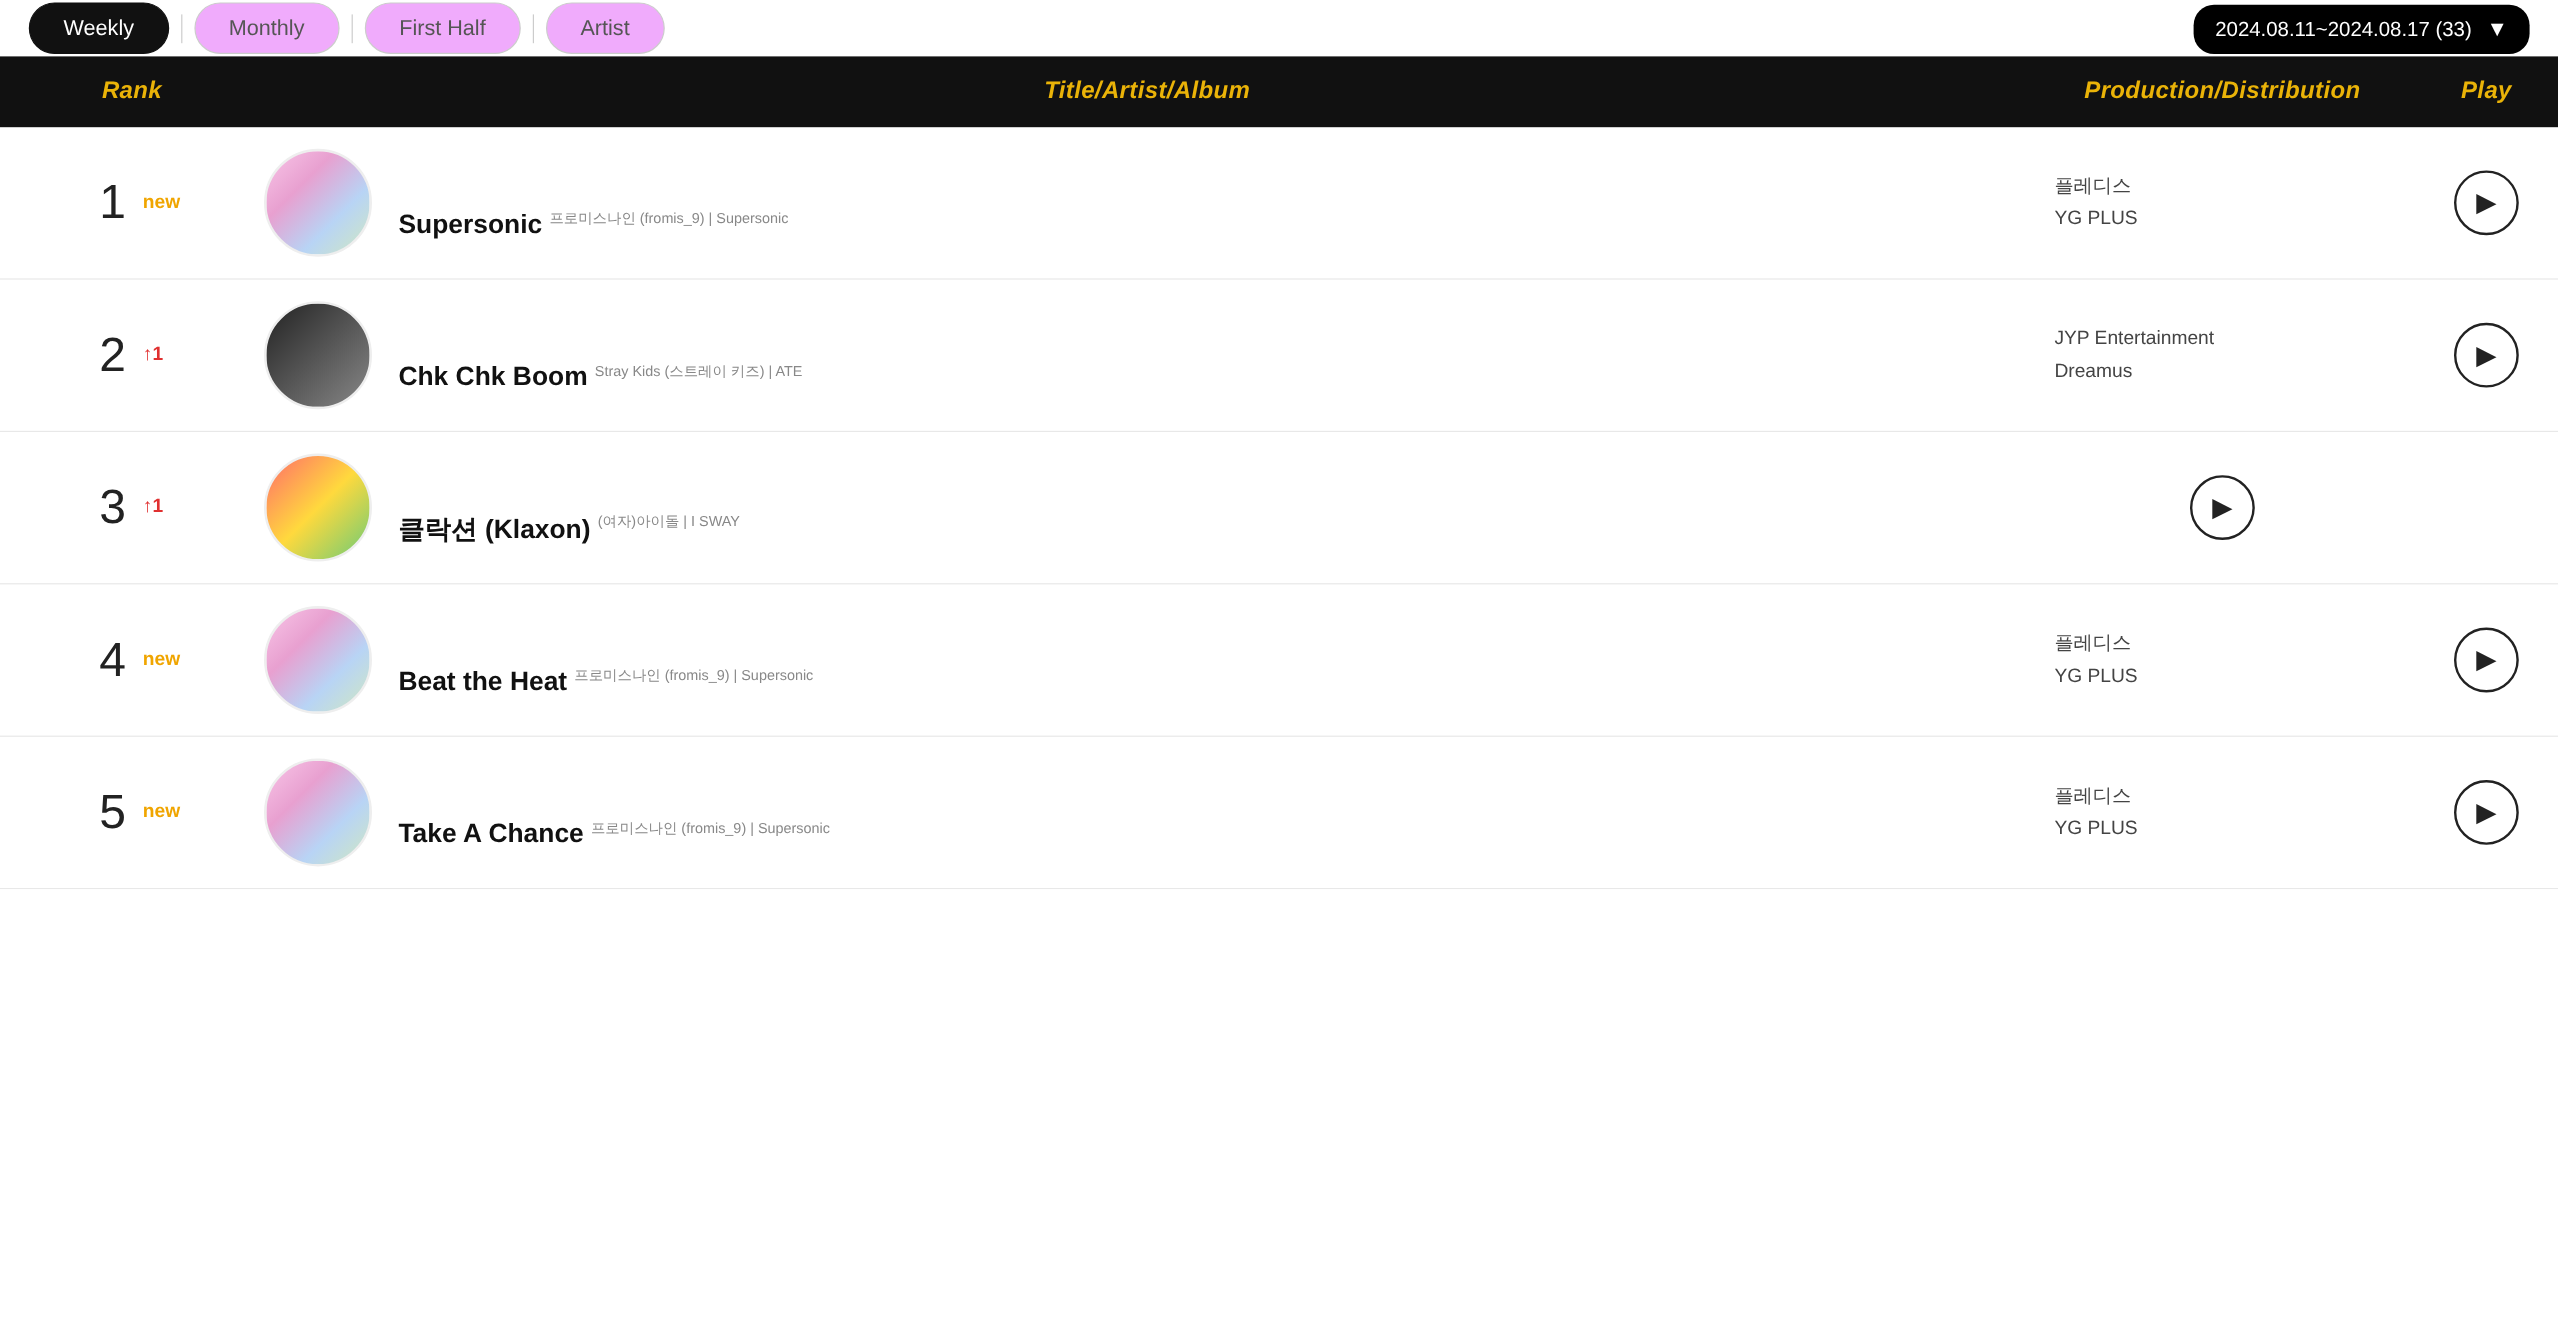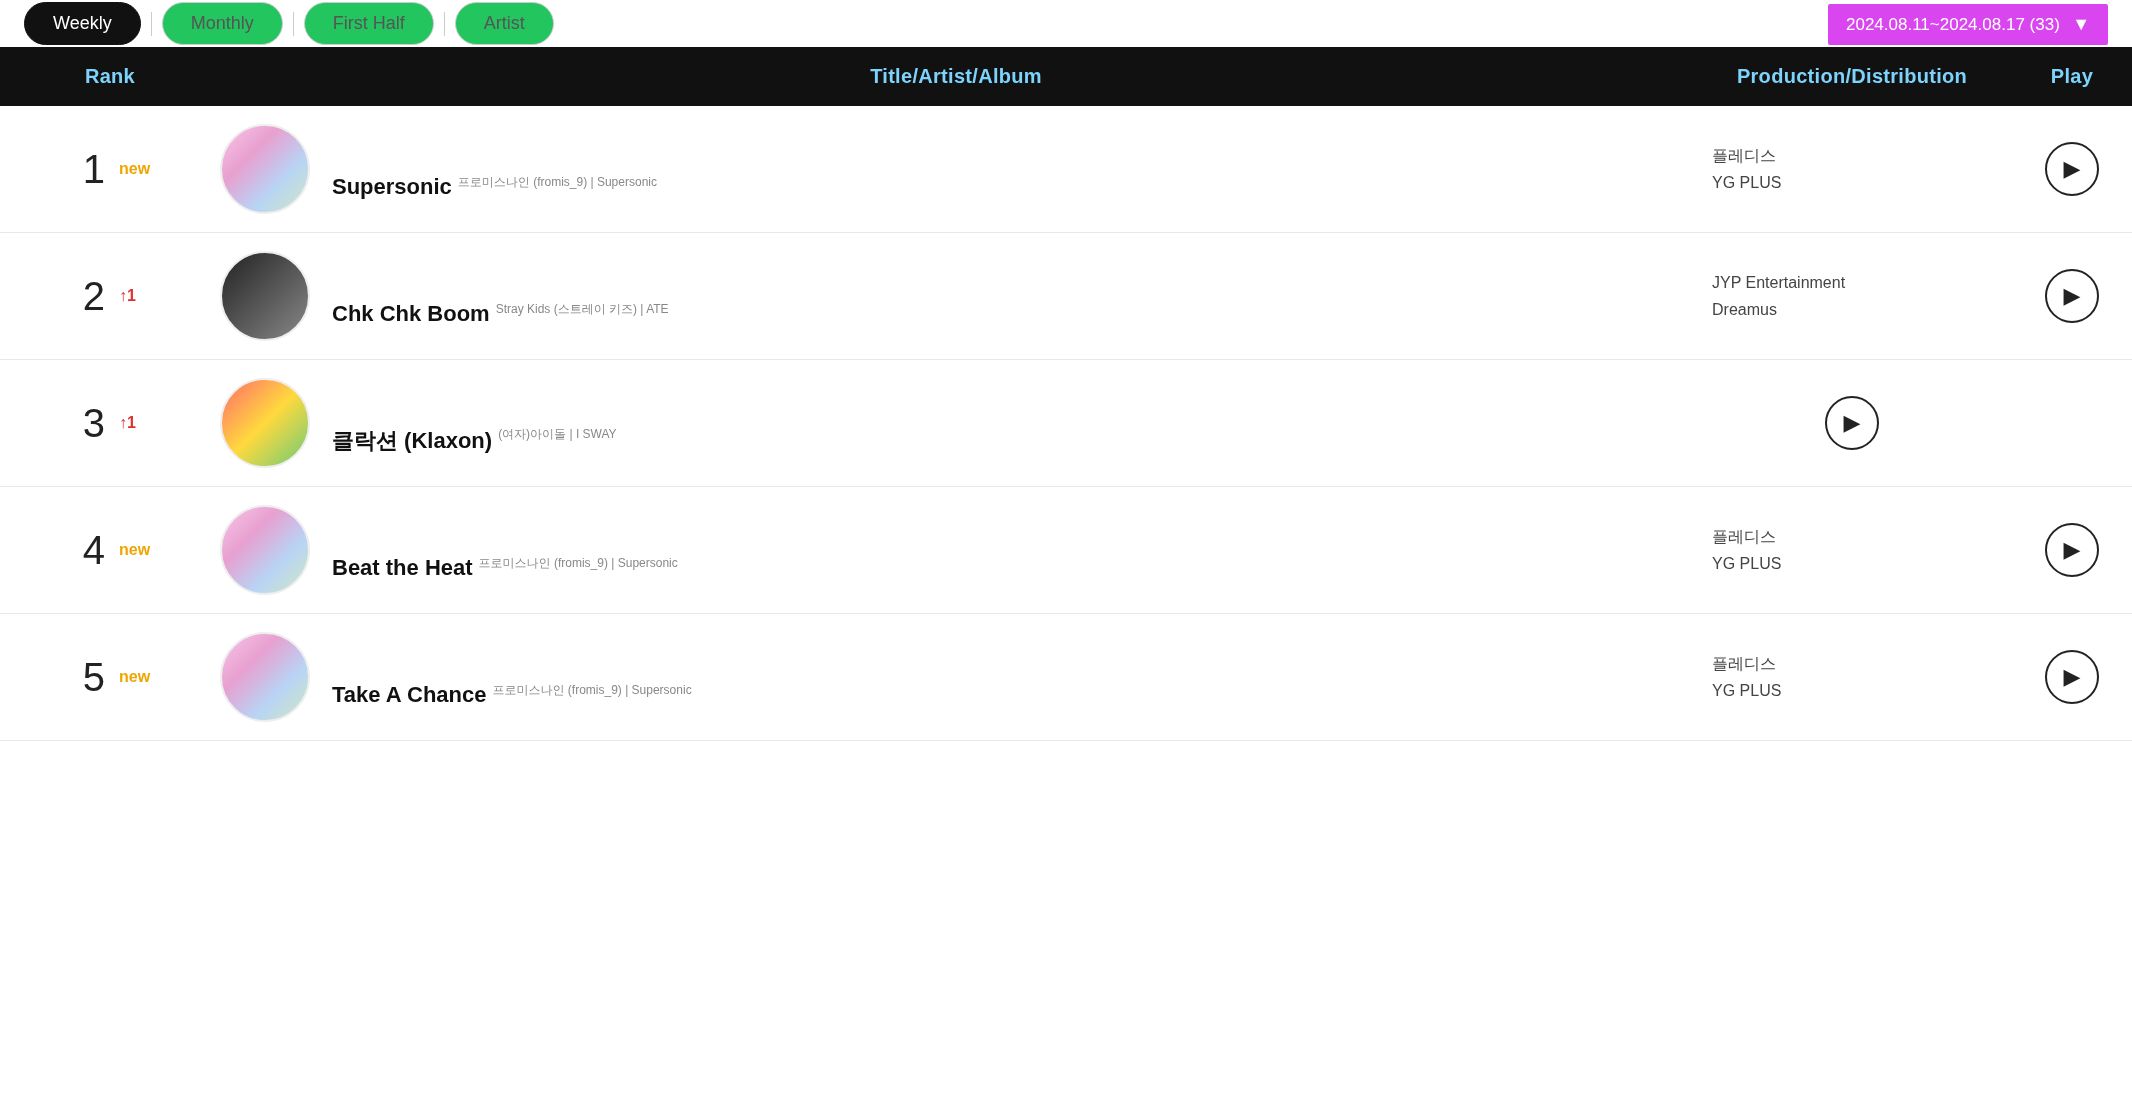--- a/index.html
+++ b/index.html
@@ -20,21 +20,21 @@
     .filter-tabs {
       display: flex;
       align-items: center;
       gap: 8px;
     }
 
     .tab-btn {
       padding: 10px 28px;
       border-radius: 50px;
       border: 1.5px solid #ccc;
-      background: #22c55e;
+      background: #f0abfc;
       color: #555;
       font-size: 18px;
       font-weight: 500;
       cursor: pointer;
       transition: background 0.15s;
     }
 
     .tab-btn.active {
       background: #111;
       color: #fff;
@@ -44,42 +44,43 @@
     .tab-separator {
       width: 1px;
       height: 24px;
       background: #ccc;
       margin: 0 2px;
     }
 
     .date-selector {
       display: flex;
       align-items: center;
-      background: #d946ef;
+      background: #000000;
       color: #fff;
-      border-radius: 2px;
+      border-radius: 17px;
       padding: 10px 18px;
       font-size: 17px;
       font-weight: 500;
       cursor: pointer;
       gap: 10px;
       min-width: 280px;
       justify-content: space-between;
     }
 
     .date-selector .chevron {
       font-size: 18px;
     }
 
     .chart-header {
       display: grid;
       grid-template-columns: 220px 1fr 320px 120px;
       background: #111;
-      color: #7dd3fc;
+      color: #eab308;
       padding: 18px 0;
+      font-style: italic;
     }
 
     .chart-header .col {
       text-align: center;
       font-size: 20px;
       font-weight: 700;
       letter-spacing: 0.3px;
     }
 
     .chart-header .col.title-col {

